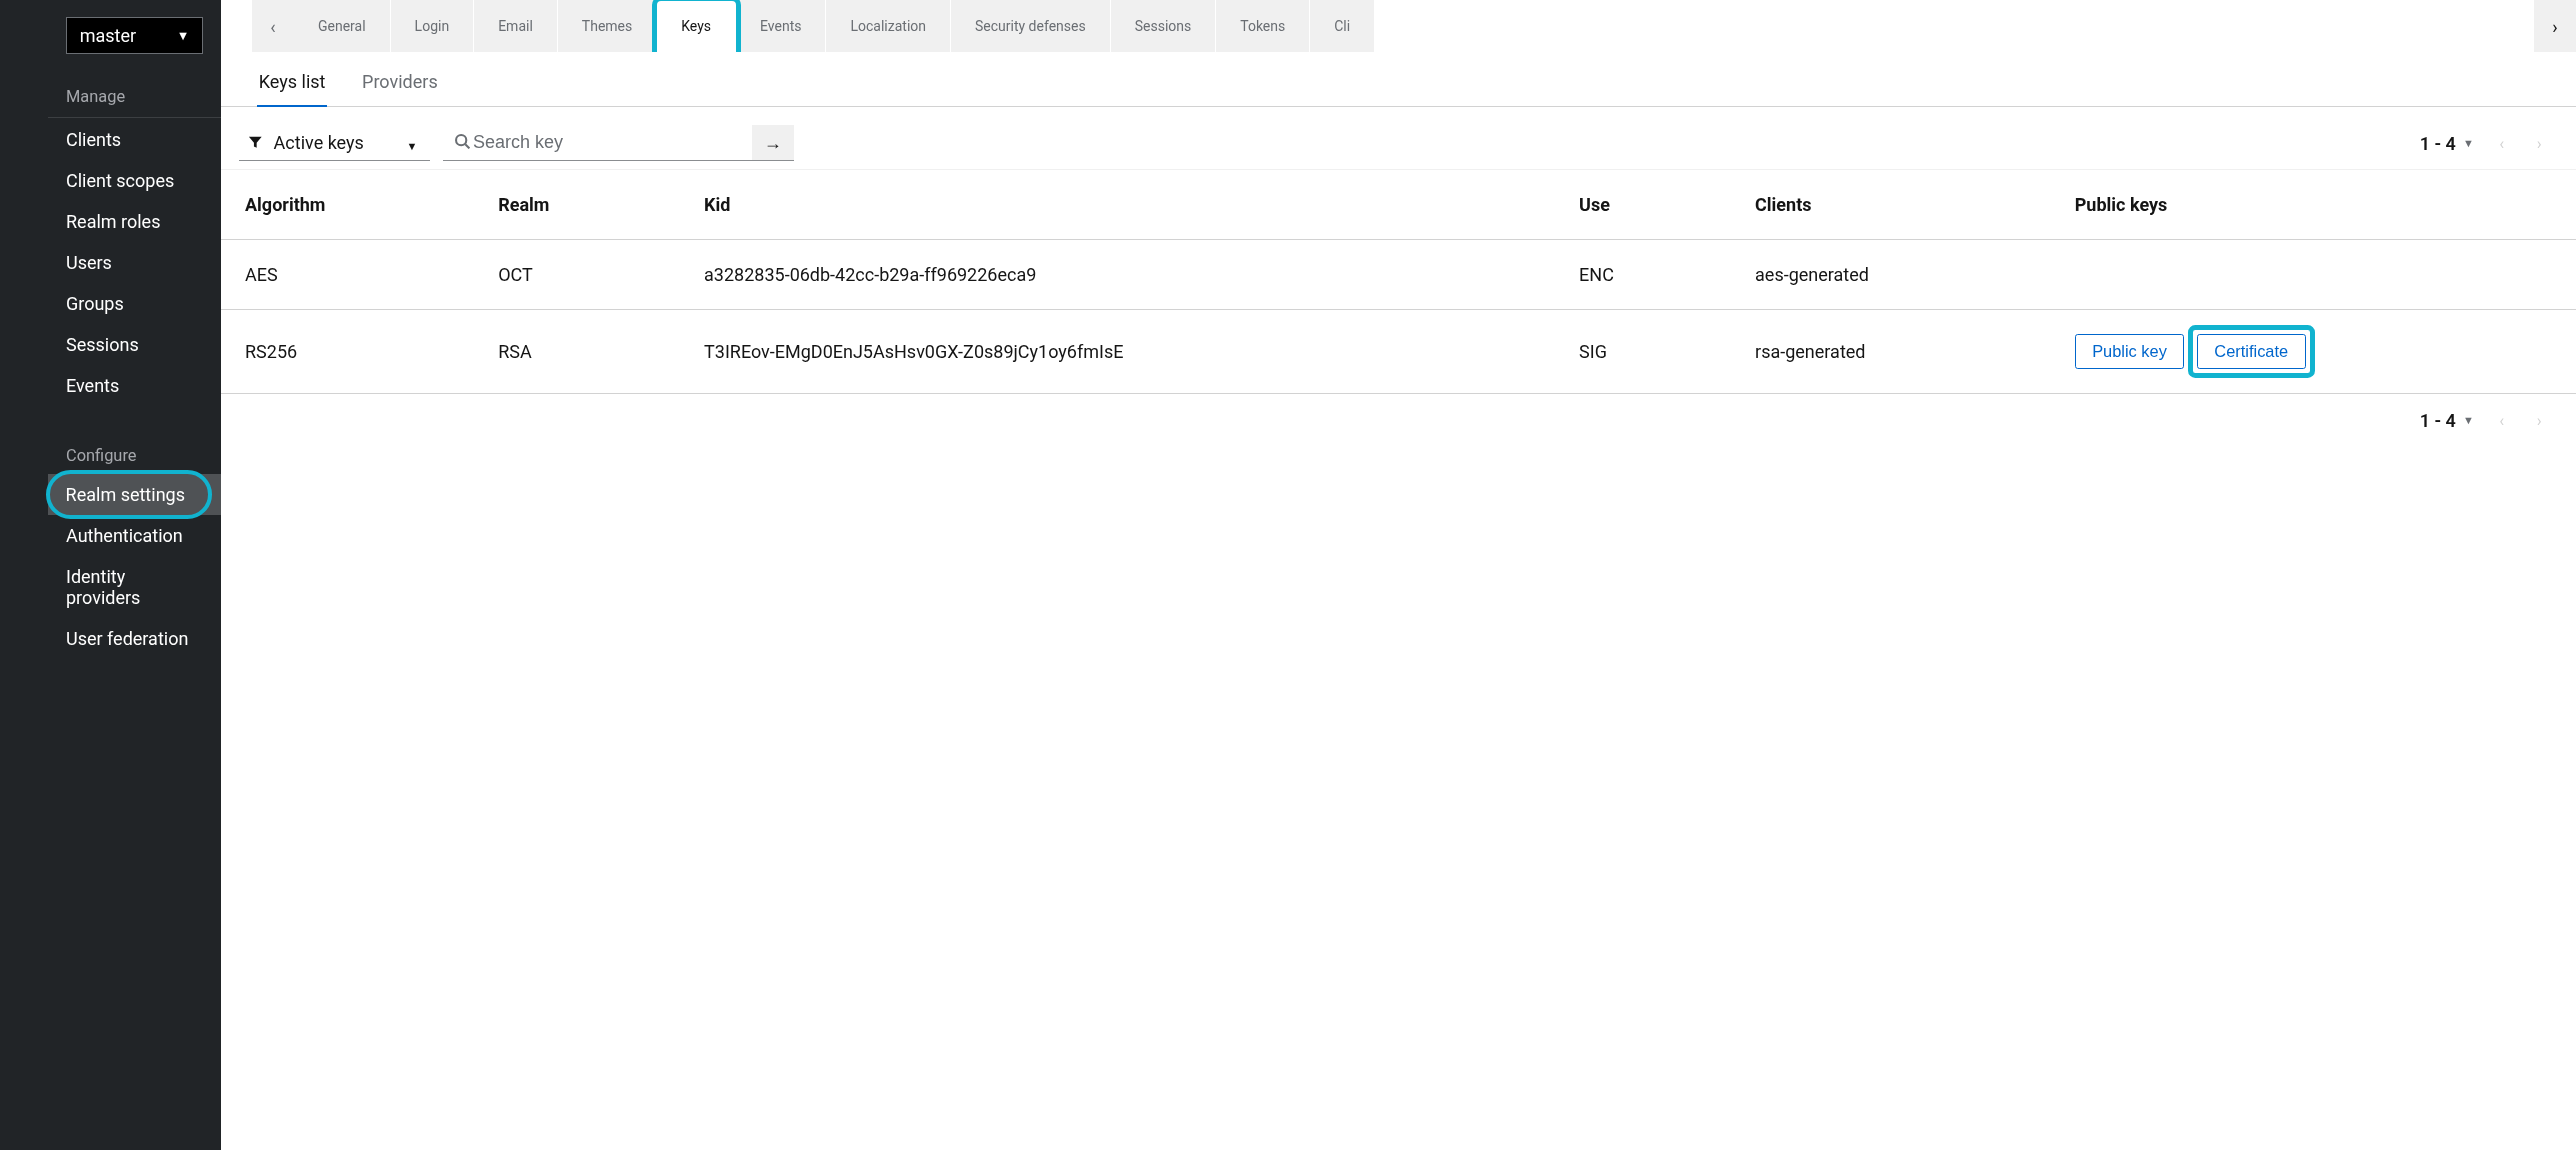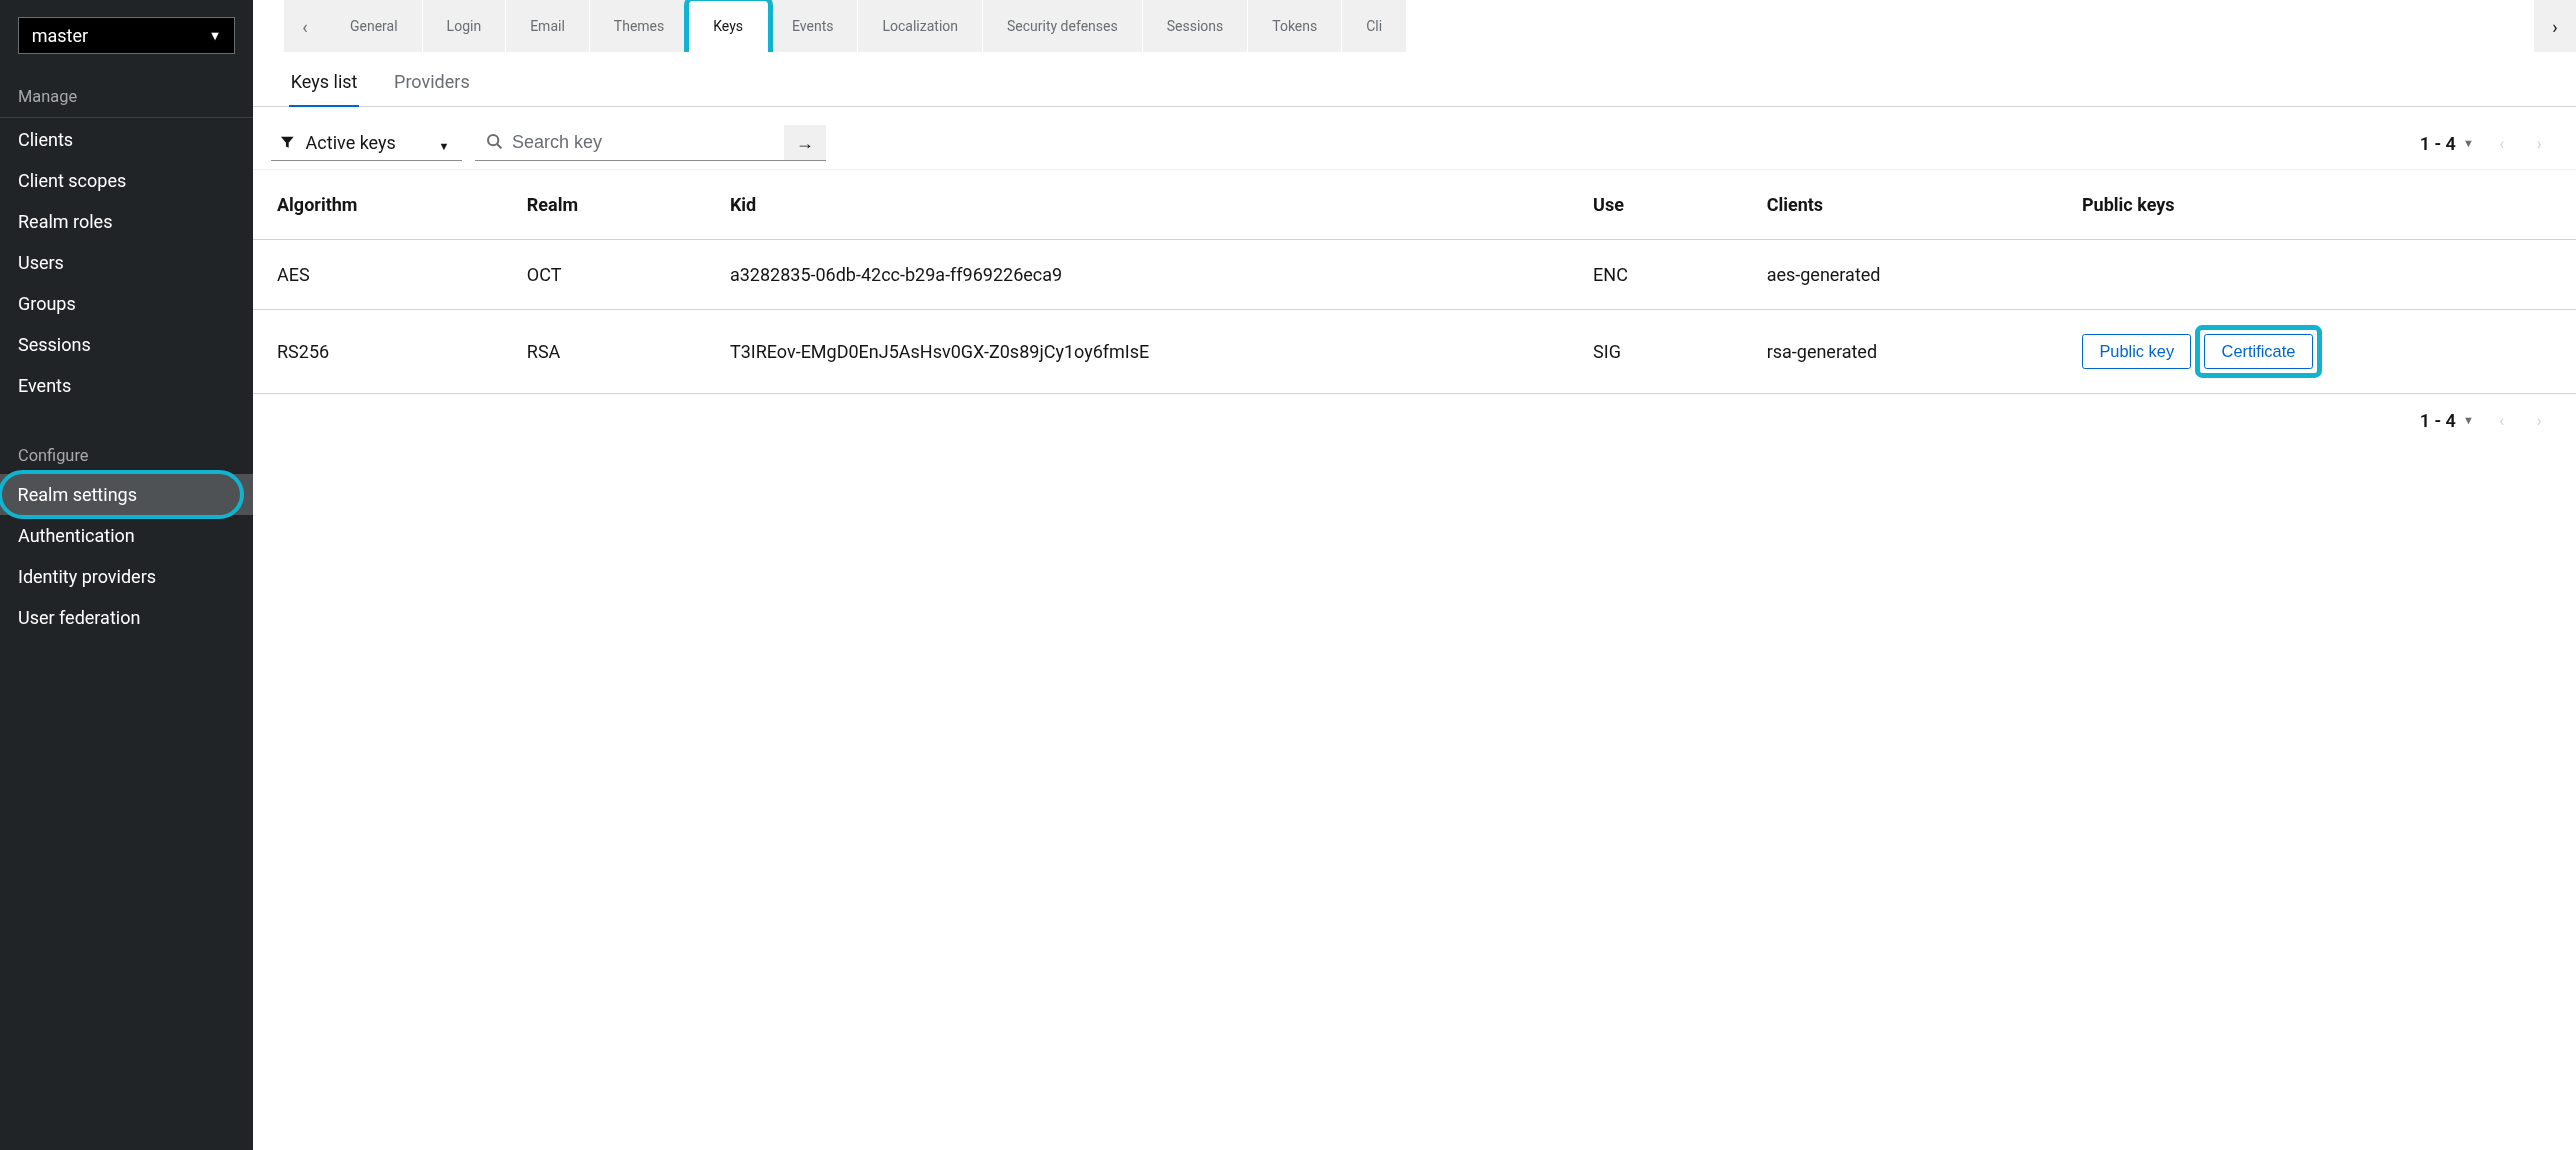--- a/index.html
+++ b/index.html
@@ -8,25 +8,26 @@
     background: #fff;
     color: #151515;
     font-size: 18px;
     display: flex;
     min-height: 100vh;
     overflow: hidden;
   }
 
   
   .sidebar {
-    width: 253px;
+    width: 221px;
     background: #212427;
     color: #fff;
     flex-shrink: 0;
     padding-top: 11px;
+    padding-left: 48px;
   }
   .realm-select {
     margin: 5.5px 18px 20px 18px;
     border: 0.9px solid #6a6e73;
     background: #000;
     color: #fff;
     display: flex;
     align-items: center;
     justify-content: space-between;
     padding: 7.3px 12.7px;
@@ -172,21 +173,21 @@
   .filter-dd .filter-icon { font-size: 16.4px; }
   .filter-dd .caret { margin-left: auto; font-size: 11px; }
 
   .search-wrap {
     display: flex;
     align-items: stretch;
     border-bottom: 0.9px solid #8a8d90;
   }
   .search-input {
     display: flex;
-    gap: 10px;
+    gap: 3px;
     padding: 7.3px 11px;
     width: 309px;
     color: #6a6e73;
   }
   .search-input input {
     border: none;
     outline: none;
     font-size: 18px;
     flex: 1;
     color: #151515;

